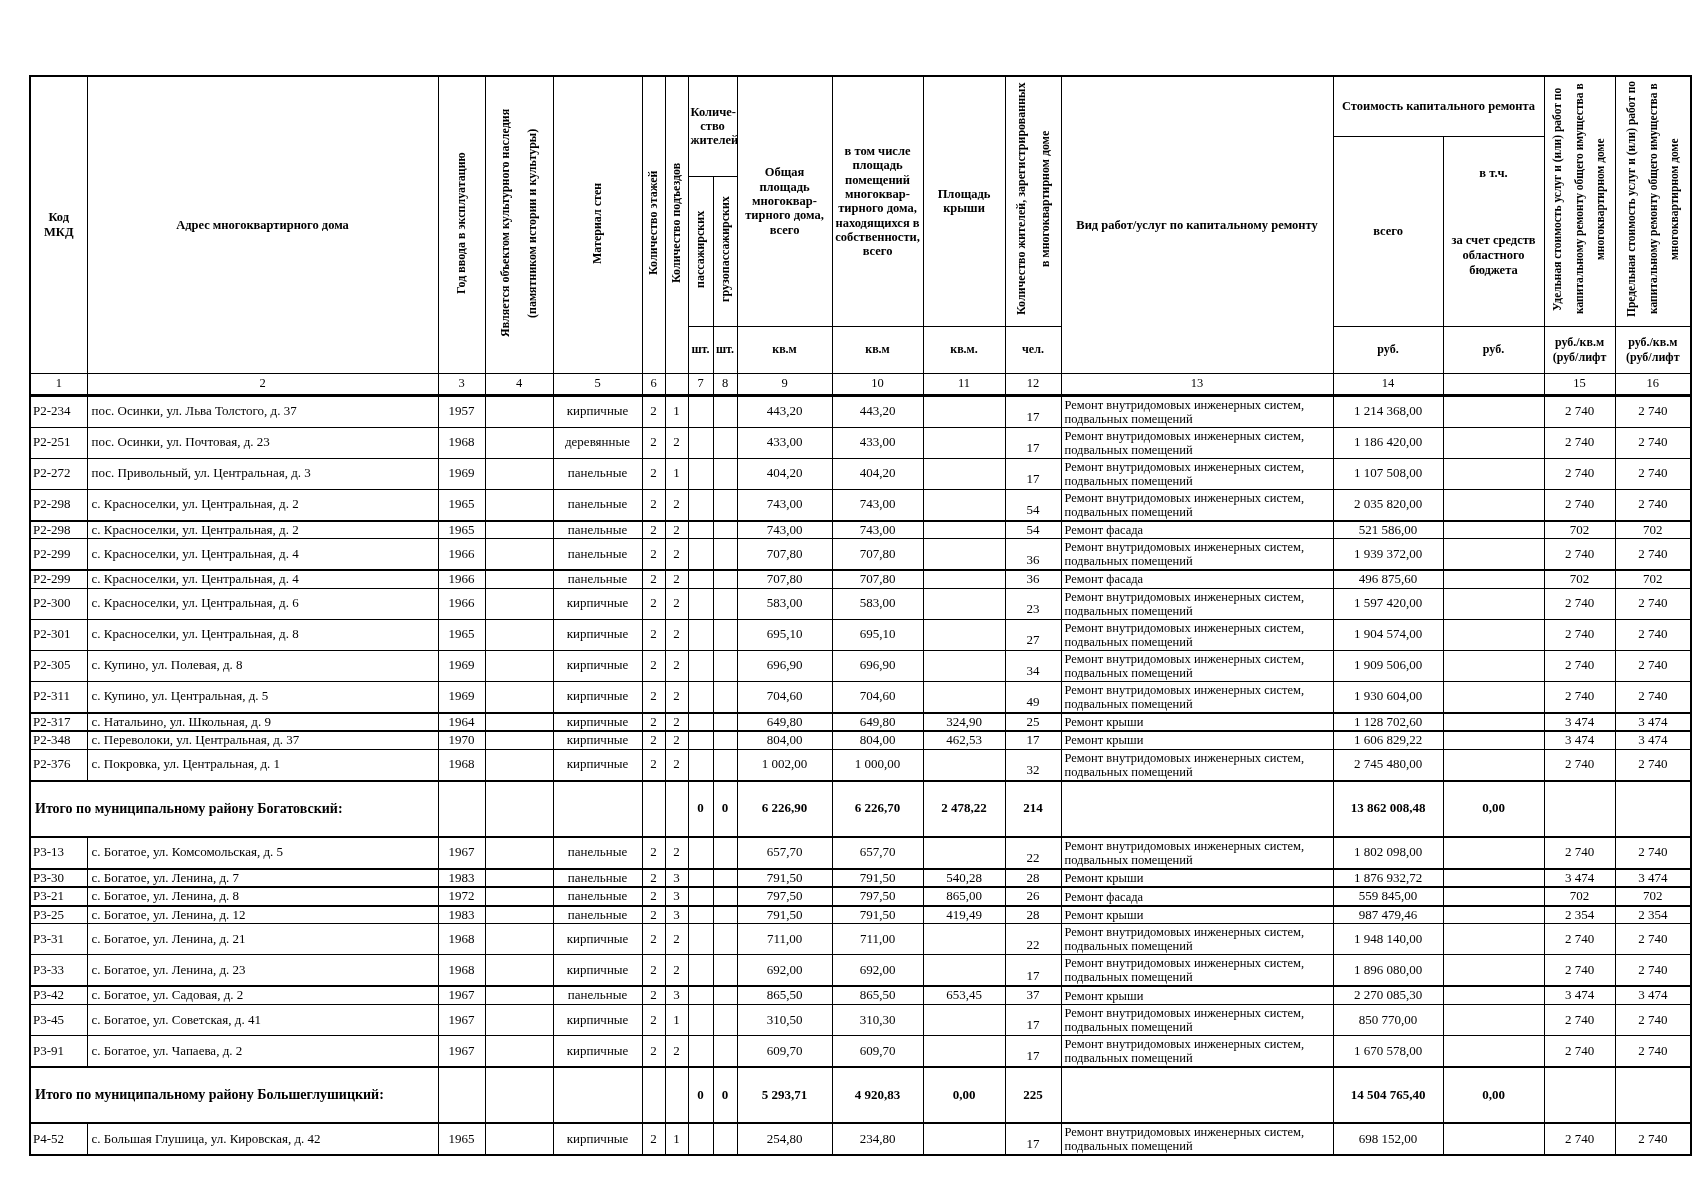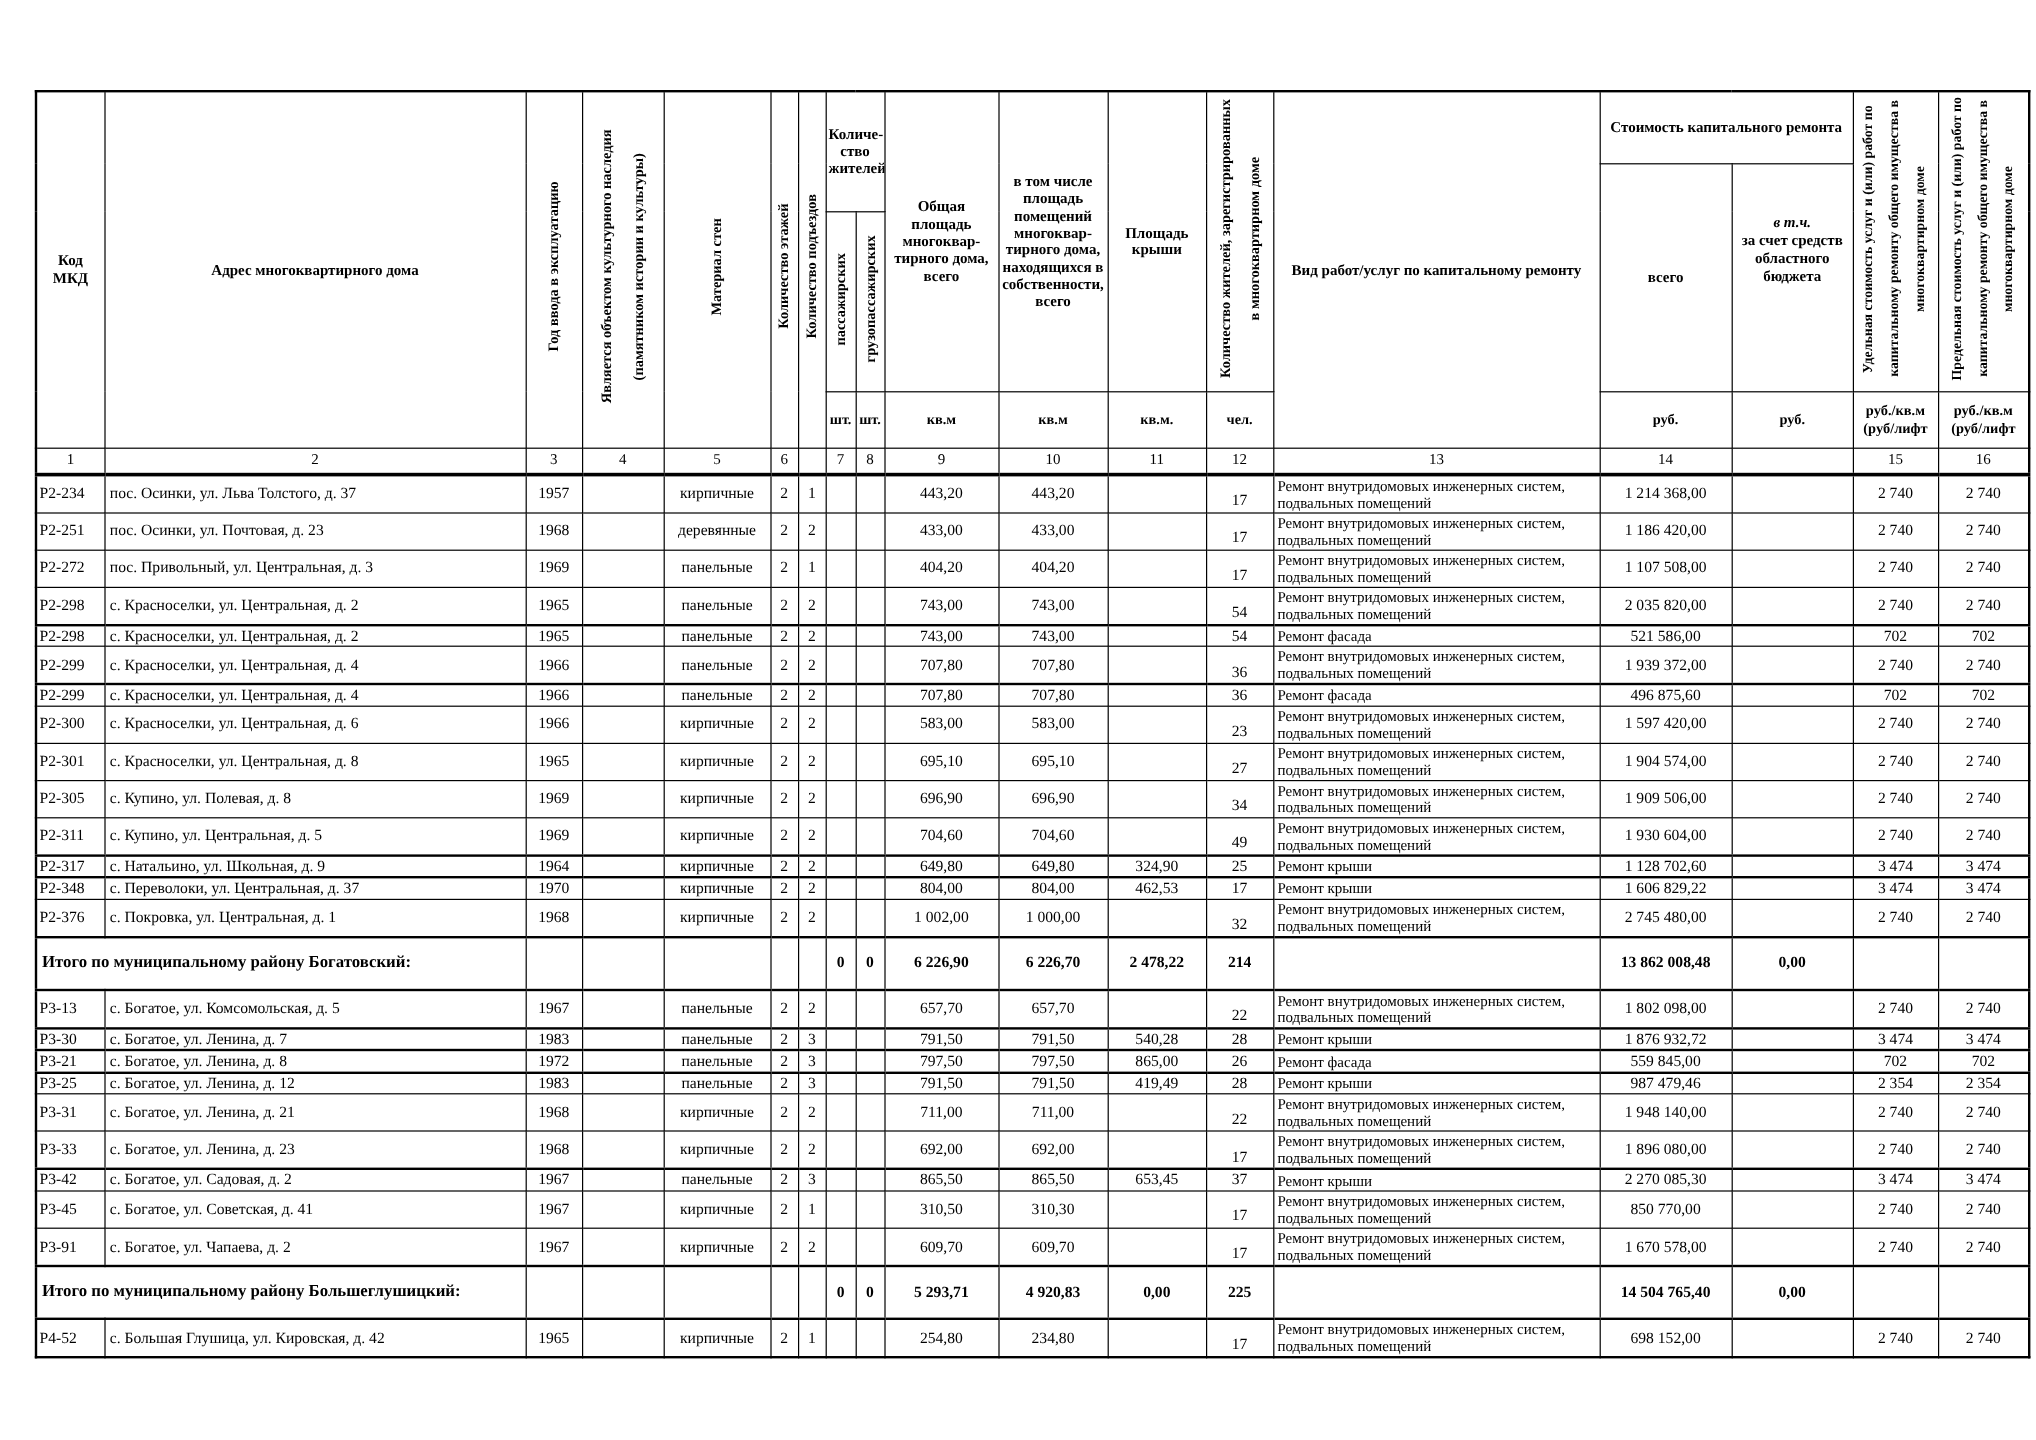--- a/index.html
+++ b/index.html
@@ -47,28 +47,28 @@
   }
   .vt-tall  { height: 286px; font-size: 12px; }
   .vt-c4    { line-height: 27px; }
   .vt-lift  { height: 142px; font-size: 12px; }
   .vt-c13   { height: 240px; font-size: 12px; line-height: 24px; }
   .vt-side  { height: 240px; font-size: 11.5px; line-height: 21.5px; }
   .cost-incl-wrap {
     height: 186px; display: flex; flex-direction: column;
     align-items: center; justify-content: flex-start;
   }
-  .cost-incl-wrap .incl { font-weight: bold; font-size: 12.5px; margin-top: 40px; font-style: italic; }
-  .cost-incl-wrap .budget { font-weight: bold; font-size: 12.5px; line-height: 1.2; }
+  .cost-incl-wrap .incl { font-weight: bold; font-size: 12.5px; margin-top: 28px; }
+  .cost-incl-wrap .budget { font-weight: bold; font-size: 12.5px; line-height: 1.2; margin-top: 52px; }
   
   tbody td { font-size: 13px; line-height: 1.12; padding: 1px 3px; }
   tr.r2 { height: 31px; }
   tr.r1 { height: 18px; }
   tr.r1 > td { border-top: 2px solid #000; }
-  tr.rt { height: 44px; margin-top: 16px; }
+  tr.rt { height: 56px; margin-top: 16px; }
   tr.rt > td { border-top: 2px solid #000; border-bottom: 2px solid #000; font-weight: bold; }
   td.c-code { text-align: left; padding-left: 2px; }
   td.c-addr { text-align: left; padding-left: 4px; }
   td.c-num  { text-align: center; }
   td.c-res  { text-align: center; }
   tr.r2 td.c-res { vertical-align: bottom; padding-bottom: 2px; }
   td.c-work { text-align: left; font-size: 12.5px; line-height: 1.12; padding: 1px 3px; }
   td.total-label { text-align: left; font-size: 14px; padding-left: 4px; }
   tr.rt td.c-num, tr.rt td.c-res { font-size: 13px; }
 </style>

